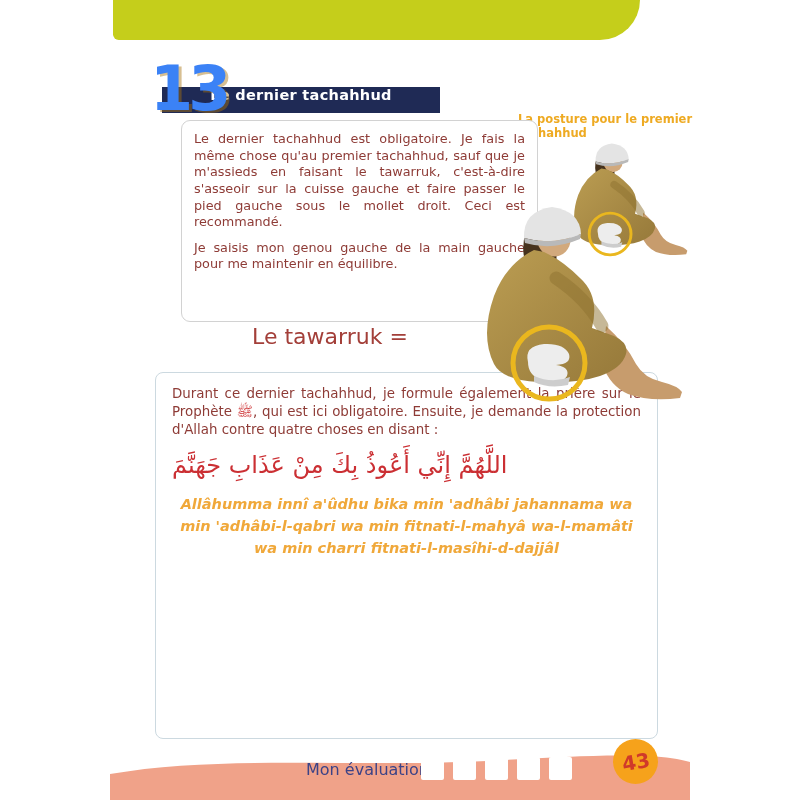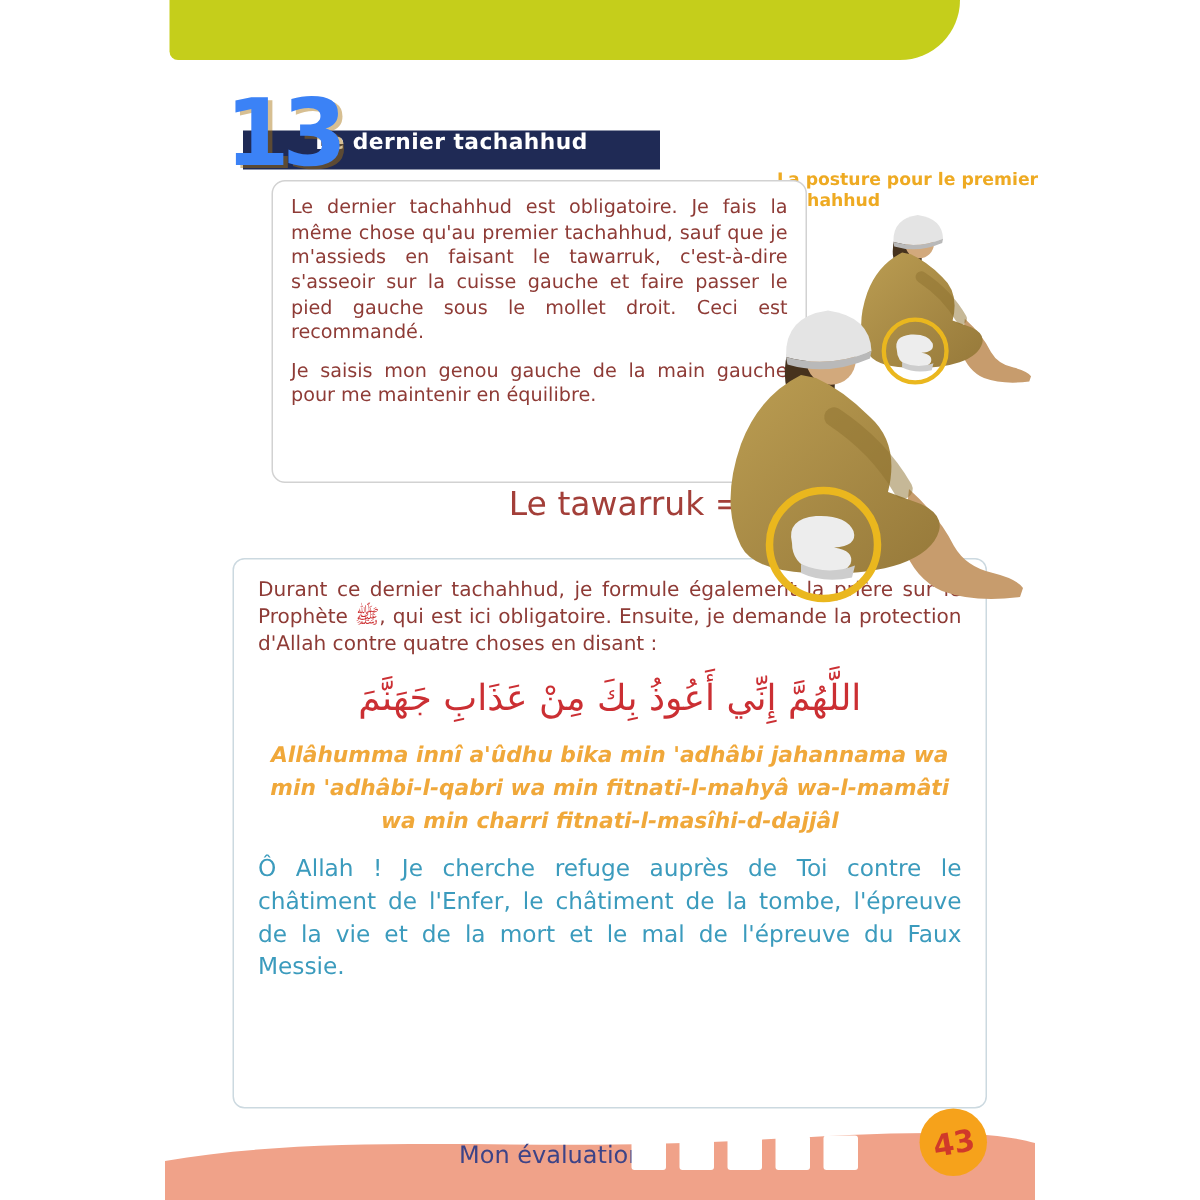--- a/index.html
+++ b/index.html
@@ -23,29 +23,29 @@
   .lesson-box { position:absolute; left:155px; top:120px; width:357px; height:202px;
     border:1.5px solid #d2d2d2; border-radius:9px; padding:10px 12px;
     color:#8e3b36; font-size:12.8px; line-height:1.3; text-align:justify; background:#fff;margin-left:26px; }
   .lesson-box p { margin-bottom:9px; }
 
   .figure { position:absolute; }
   .figure.small { left:541px; top:137px; width:151px; height:122px; z-index:2; }
   .figure.large { left:430px; top:196px; width:260px; height:210px; z-index:3; }
 
   .tawarruk-line { position:absolute; left:165px; top:324px; width:330px;
-    display:flex; align-items:flex-end; justify-content:center; gap:9px; z-index:1;flex-direction:column; }
+    display:flex; align-items:flex-end; justify-content:center; gap:9px; z-index:1; }
   .tw-term { font-size:22px; color:#a33f39; white-space:nowrap; }
   .tw-def { width:134px; font-size:12.5px; font-weight:bold; color:#0d8570; line-height:1.15; }
 
   .dua-box { position:absolute; left:155px; top:372px; width:503px; height:367px;
     border:1.5px solid #ccd9e0; border-radius:8px; padding:12px 16px; background:#fff; overflow:hidden; }
   .dua-intro { color:#8e3b36; font-size:13.4px; line-height:1.35; text-align:justify; }
   .pbuh { color:#cc2d2f; }
-  .arabic { direction:rtl; text-align:center; color:#cb2f33; font-size:24px; line-height:1.62;
+  .arabic { direction:rtl; text-align:left; color:#cb2f33; font-size:24px; line-height:1.62;
     margin-top:7px; }
   .translit { color:#f0a83a; font-weight:bold; font-size:14.5px; line-height:1.5;
     text-align:center; margin-top:9px; padding:0 8px;font-style:italic; }
   .translation { color:#3b9bbd; font-size:15.5px; line-height:1.4; margin-top:10px; text-align:justify; }
 
   .footer-wave { position:absolute; left:110px; top:748px; width:580px; height:52px; }
   .eval-label { position:absolute; left:306px; top:758px; line-height:23px;
     color:#3c4387; font-size:16px; z-index:6; }
   .eval-boxes { position:absolute; left:421px; top:757px; display:flex; gap:9px; z-index:6; }
   .eval-boxes .sq { width:23px; height:23px; background:#ffffff; border-radius:2px; }
@@ -104,21 +104,20 @@
 <div class="tawarruk-line">
   <span class="tw-term">Le tawarruk =</span>
 </div>
 
 <div class="dua-box">
   <p class="dua-intro"><span>Durant ce dernier tachahhud, je formule également la prière sur le Prophète </span><span class="pbuh">ﷺ</span><span>, qui est ici obligatoire. Ensuite, je demande la protection d'Allah contre quatre choses en disant :</span></p>
   <div class="arabic" dir="rtl">
     <div>اللَّهُمَّ إِنِّي أَعُوذُ بِكَ مِنْ عَذَابِ جَهَنَّمَ</div>
   </div>
   <p class="translit">Allâhumma innî a'ûdhu bika min 'adhâbi jahannama wa min 'adhâbi-l-qabri wa min fitnati-l-mahyâ wa-l-mamâti wa min charri fitnati-l-masîhi-d-dajjâl</p>
-  <p class="translation">Ô Allah ! Je cherche refuge auprès de Toi contre le châtiment de l'Enfer, le châtiment de la tombe, l'épreuve de la vie et de la mort et le mal de l'épreuve du Faux Messie.</p>
 </div>
 
 <svg class="footer-wave" viewBox="0 0 580 52" preserveAspectRatio="none">
   <path d="M0,26 C90,10 200,16 300,15 C400,14 470,5 540,8 C555,9 570,11 580,14 L580,52 L0,52 Z" fill="#f0a289"></path>
 </svg>
 
 <span class="eval-label">Mon évaluation</span>
 
 <div class="eval-boxes">
   <span class="sq"></span>

